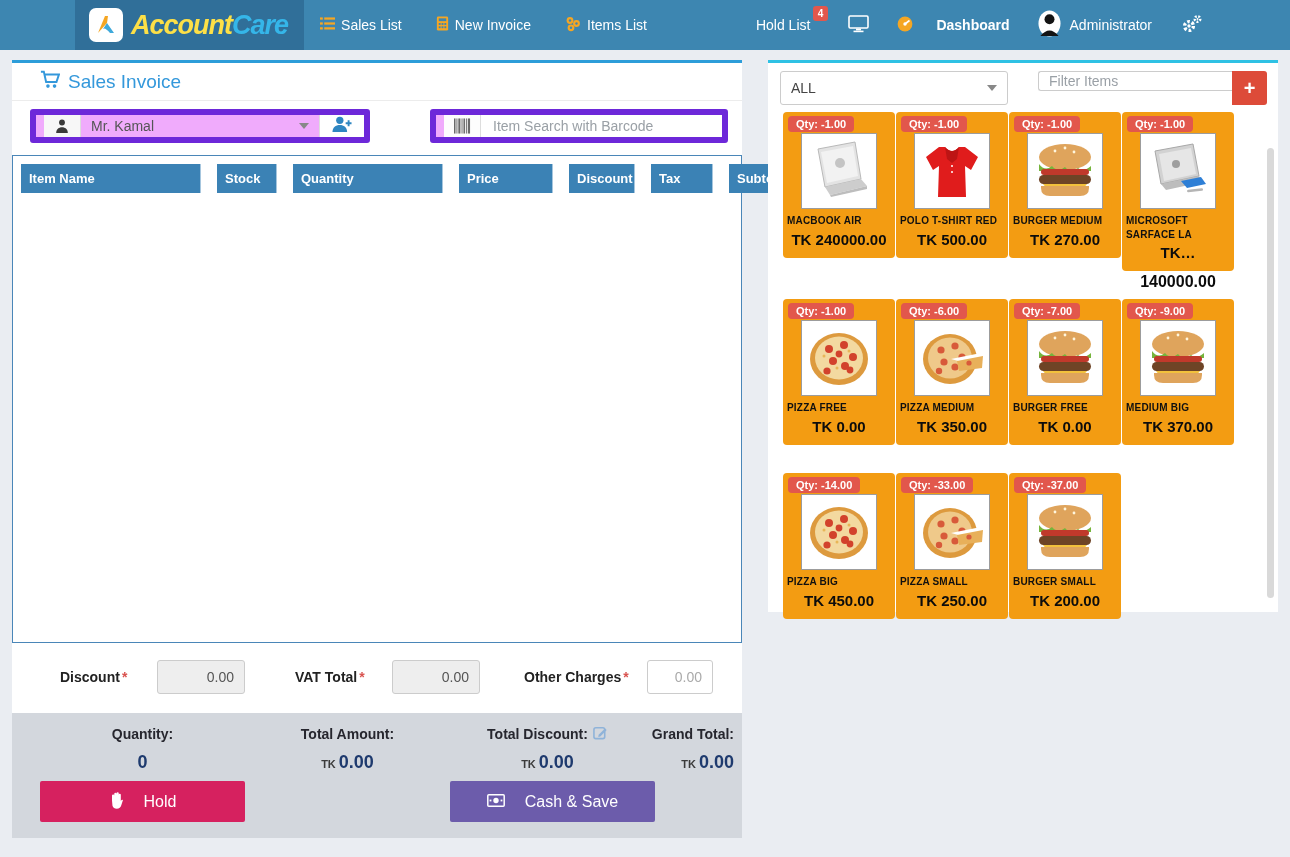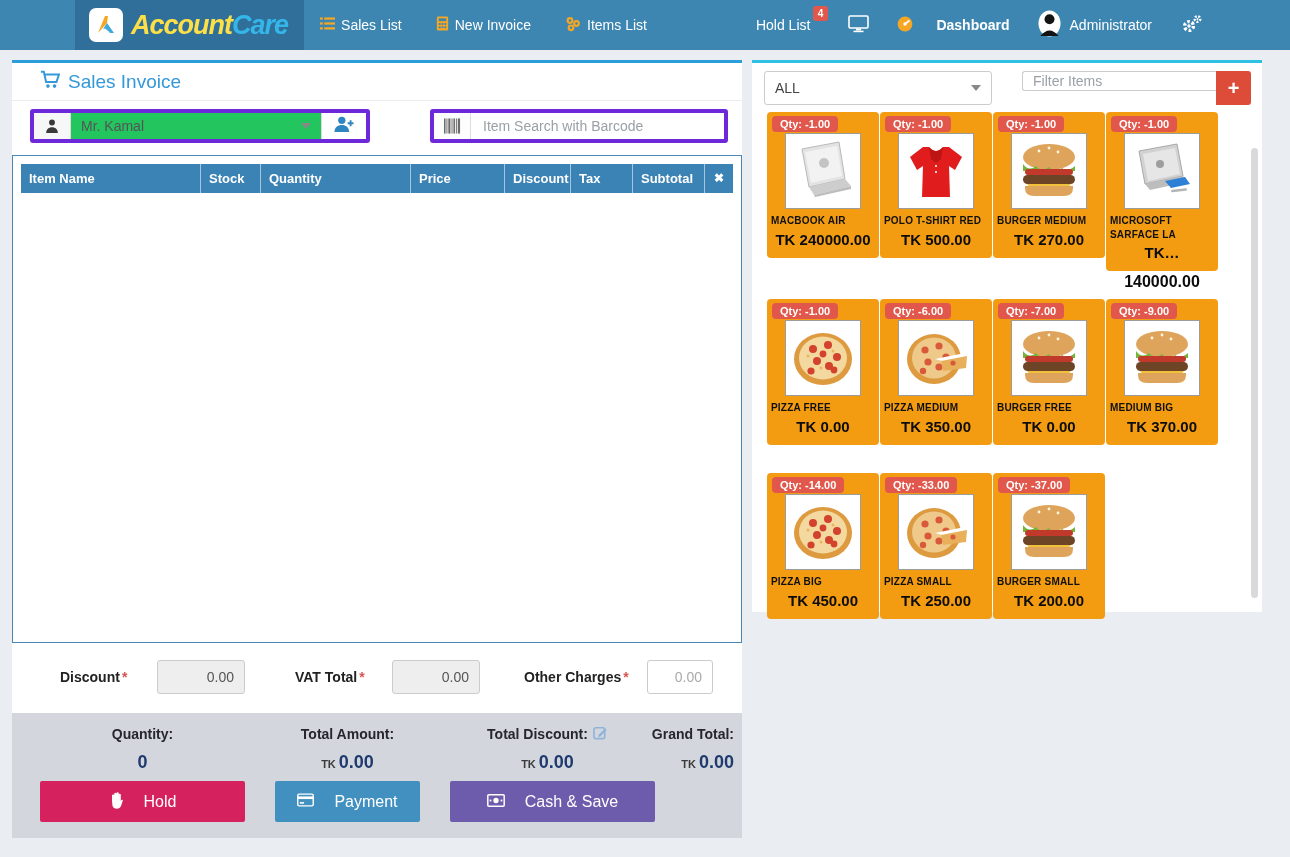--- a/index.html
+++ b/index.html
@@ -19,33 +19,33 @@
   .topbar-right { margin-left:auto; margin-right:86px; display:flex; align-items:center; gap:28px; color:#fff; font-size:14px; }
   .holdlist { position:relative; padding-right:10px; cursor:pointer; }
   .hold-badge { position:absolute; top:-11px; right:-8px; background:#e2574c; color:#fff; font-size:10px; font-weight:bold; padding:2px 5px; border-radius:3px; }
   .dash-item { display:flex; align-items:center; gap:23px; font-weight:bold; cursor:pointer; }
   .user-item { display:flex; align-items:center; gap:9px; cursor:pointer; }
 
   
   .invoice-panel { position:absolute; left:12px; top:60px; width:730px; height:778px; background:#fff; border-top:3px solid #2d9dd9; }
   .panel-title { height:38px; display:flex; align-items:center; gap:8px; padding-left:28px; border-bottom:1px solid #ececec; color:#3498db; font-size:19px; }
   .controls-row { position:absolute; top:39px; left:0; width:100%; height:56px; }
-  .input-group { position:absolute; display:flex; height:34px; border:4px solid #6d28d9; border-radius:3px; background:#22c55e; overflow:hidden; }
+  .input-group { position:absolute; display:flex; height:34px; border:6px solid #6d28d9; border-radius:3px; background:#f0abfc; overflow:hidden;padding-left:8px; }
   .ig-addon { width:37px; display:flex; align-items:center; justify-content:center; background:#f7f7f7; border-right:1px solid #ddd; }
   .customer-group { left:18px; top:7px; width:340px; }
   .fake-select { flex:1; display:flex; align-items:center; padding:0 10px; font-size:14px; color:#555; cursor:pointer; position:relative; }
   .caret { width:0; height:0; border-left:5px solid transparent; border-right:5px solid transparent; border-top:6px solid #888; margin-left:auto; }
   .add-customer-btn { width:45px; display:flex; align-items:center; justify-content:center; border-left:1px solid #ddd; background:#fff; cursor:pointer; }
   .barcode-group { left:418px; top:7px; width:298px; }
   .barcode-group .ig-addon { background:#fdfdfd; }
   .barcode-input { flex:1; border:0; outline:none; padding:0 12px; font-size:14px; color:#333; }
   .barcode-input::placeholder { color:#9aa0a6; }
 
   .table-wrap { position:absolute; top:92px; left:0px; width:730px; height:488px; border:1px solid #4a86b8; background:#fff; }
-  .inv-table-header { display:flex; margin:8px; }
+  .inv-table-header { display:flex; margin:8px;gap:16px; }
   .th { background:#3b82b5; color:#fff; font-size:13px; font-weight:bold; padding:7px 8px; border-right:1px solid rgba(255,255,255,.55); white-space:nowrap; overflow:hidden; }
   .th:nth-child(1){ flex:0 0 180px; }
   .th:nth-child(2){ flex:0 0 60px; }
   .th:nth-child(3){ flex:0 0 150px; }
   .th:nth-child(4){ flex:0 0 94px; }
   .th:nth-child(5){ flex:0 0 66px; }
   .th:nth-child(6){ flex:0 0 62px; }
   .th:nth-child(7){ flex:0 0 72px; }
   .th:nth-child(8){ flex:0 0 28px; border-right:0; text-align:center; padding:7px 2px; font-size:12px; }
 
@@ -67,21 +67,21 @@
   .sum-col4 { right:8px; width:160px; text-align:right; }
   .sum-label { font-size:14px; font-weight:bold; color:#26262e; display:inline-flex; align-items:center; gap:5px; }
   .sum-value { margin-top:9px; font-size:18px; font-weight:bold; color:#1e3a6e; }
   .tk { font-size:11px; font-weight:bold; color:#3a3a3a; margin-right:3px; }
   .sum-btn { position:absolute; top:68px; height:41px; border:none; border-radius:2px; color:#fff; font-size:16px; font-family:"Liberation Sans", sans-serif; display:flex; align-items:center; justify-content:center; gap:20px; cursor:pointer; }
   .btn-hold { left:28px; width:205px; background:#d6215f; }
   .btn-payment { left:263px; width:145px; background:#4190c0; }
   .btn-cash { left:438px; width:205px; background:#6c5cab; }
 
   
-  .catalog-panel { position:absolute; left:752px; top:60px; width:510px; height:552px; background:#fff; border-top:3px solid #2ec1e4; }
+  .catalog-panel { position:absolute; left:768px; top:60px; width:510px; height:552px; background:#fff; border-top:3px solid #2ec1e4; }
   .filter-row { position:relative; height:48px; }
   .category-select { position:absolute; left:12px; top:8px; width:228px; height:34px; border:1px solid #ccc; border-radius:3px; display:flex; align-items:center; padding:0 10px; font-size:14px; color:#444; cursor:pointer; background:#fff; }
   .filter-group { position:absolute; left:270px; top:8px; width:229px; height:34px; display:flex; }
   .filter-input { width:194px; height:20px; border:1px solid #ccc; border-right:0; border-radius:3px 0 0 3px; padding:0 10px; font-size:14px; outline:none; color:#333; font-family:"Liberation Sans", sans-serif; }
   .filter-input::placeholder { color:#9aa0a6; }
   .add-item-btn { width:35px; height:34px; background:#dd4b39; color:#fff; border:none; font-size:20px; font-weight:bold; border-radius:0 3px 3px 0; cursor:pointer; line-height:1; }
 
   .product-grid { position:absolute; left:15px; top:49px; width:484px; display:flex; flex-wrap:wrap; gap:28px 1px; align-items:flex-start; align-content:flex-start; }
   .product-card { position:relative; width:112px; min-height:140px; background:#f39c12; border-radius:4px; padding:15px 0 8px 0; cursor:pointer; }
   .qty-badge { position:absolute; top:4px; left:5px; background:#e2574c; color:#fff; font-size:11px; font-weight:bold; padding:2px 8px; border-radius:4px; white-space:nowrap; }
@@ -277,28 +277,20 @@
       <span class="sum-label">Grand Total:</span>
       <div class="sum-value"><span class="tk">TK</span><span>0.00</span></div>
     </div>
 
     <button class="sum-btn btn-hold">
       <span><svg width="15" height="18" viewBox="0 0 16 19">
             <path d="M3.2 10 V4.8 q0-1.3 1.2-1.3 t1.2 1.3 V3 q0-1.3 1.2-1.3 T8 3 v-.6 q0-1.3 1.2-1.3 t1.2 1.3 V4 q0-1.1 1.1-1.1 t1.1 1.1 v6.5 q1.2-2 2.3-1 l-1.8 5.6 q-1 3.6-4.8 3.6 -3.6 0-4.6-3.2 z" fill="#fff"></path>
           </svg></span>
       <span>Hold</span>
     </button>
-    <button class="sum-btn btn-payment">
-      <span><svg width="17" height="14" viewBox="0 0 18 14">
-            <rect x="0.8" y="0.8" width="16.4" height="12.4" rx="1.5" fill="none" stroke="#fff" stroke-width="1.5"></rect>
-            <rect x="0.8" y="3.2" width="16.4" height="2.8" fill="#fff"></rect>
-            <rect x="3" y="9.2" width="4.5" height="1.7" fill="#fff"></rect>
-          </svg></span>
-      <span>Payment</span>
-    </button>
     <button class="sum-btn btn-cash">
       <span><svg width="18" height="13" viewBox="0 0 18 13">
             <rect x="0.8" y="0.8" width="16.4" height="11.4" rx="1" fill="none" stroke="#fff" stroke-width="1.5"></rect>
             <circle cx="9" cy="6.5" r="2.7" fill="#fff"></circle>
             <rect x="2.6" y="5.6" width="1.8" height="1.8" fill="#fff"></rect>
             <rect x="13.6" y="5.6" width="1.8" height="1.8" fill="#fff"></rect>
           </svg></span>
       <span>Cash &amp; Save</span>
     </button>
   </div>

